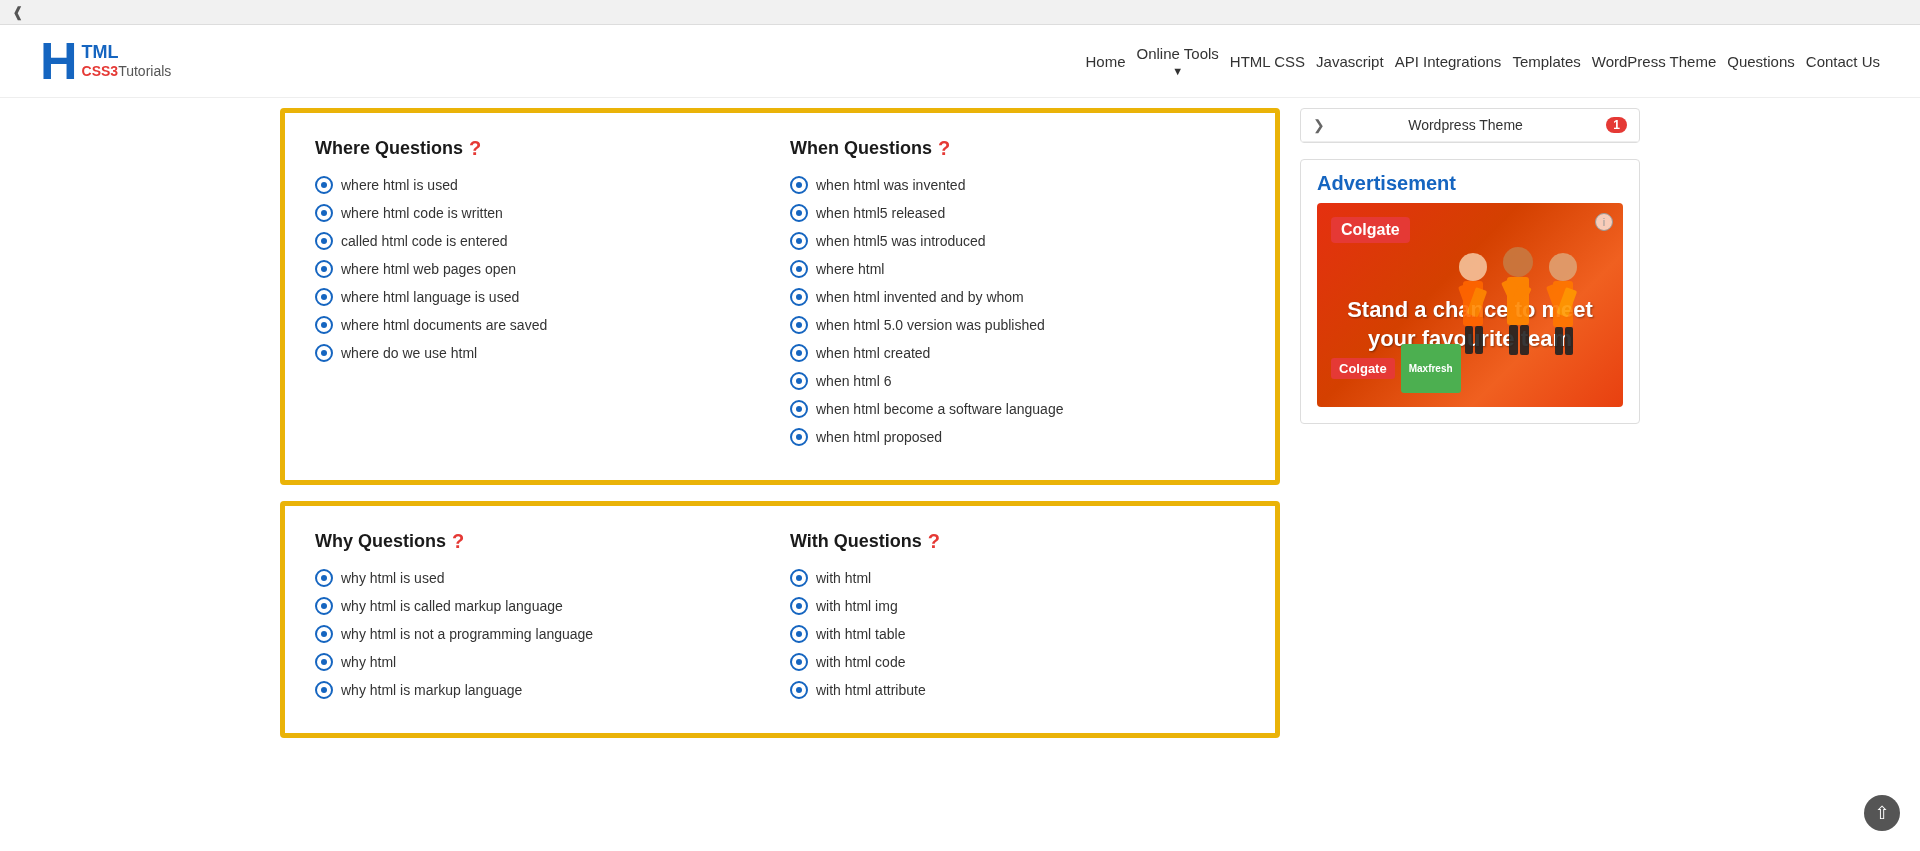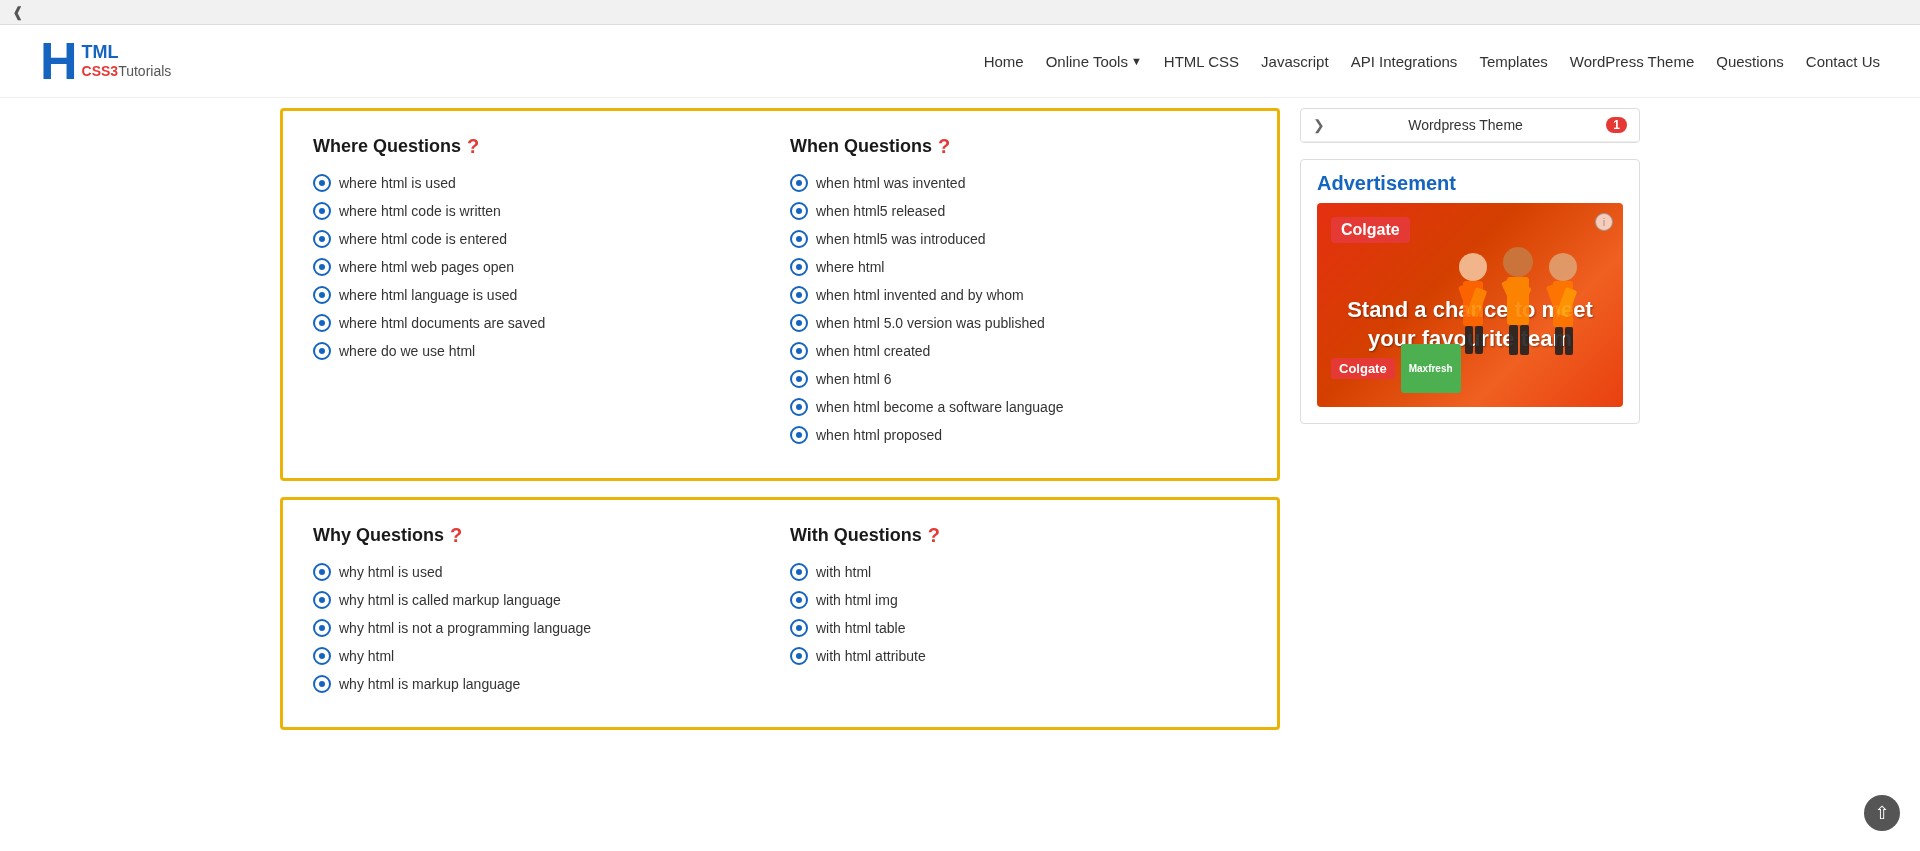--- a/index.html
+++ b/index.html
@@ -51,21 +51,21 @@
       flex: 1;
       margin-right: 20px;
     }
     .sidebar {
       width: 340px;
       flex-shrink: 0;
     }
 
     
     .card {
-      border: 3px solid #eab308;
+      border: 5px solid #eab308;
       border-radius: 4px;
       margin-bottom: 16px;
       padding: 24px 20px;
       background: #fff;
     }
 
     .questions-grid {
       display: grid;
       grid-template-columns: 1fr 1fr;
       gap: 0;
@@ -258,23 +258,23 @@
 
 <nav class="navbar">
   <a class="logo" href="#">
     <span class="logo-h">H</span>
     <div class="logo-text">
       <span><span style="color:#1565c0;font-weight:bold;font-size:18px;">TML</span></span>
       <span style="font-weight:bold;font-size:14px;"><span style="color:#e53935;">CSS3</span><span style="color:#555;font-weight:normal;">Tutorials</span></span>
     </div>
   </a>
 
-  <div style="display:flex;align-items:center;gap:22px;">
+  <div style="display:flex;align-items:center;gap:11px;">
     <a href="#">Home</a>
-    <a href="#" style="display:flex;align-items:center;gap:3px;">
+    <a href="#" style="display:flex;align-items:center;gap:3px;flex-direction:column;">
       <span>Online Tools</span>
       <span style="font-size:11px;">▼</span>
     </a>
     <a href="#">HTML CSS</a>
     <a href="#">Javascript</a>
     <a href="#">API Integrations</a>
     <a href="#">Templates</a>
     <a href="#">WordPress Theme</a>
     <a href="#">Questions</a>
     <a href="#">Contact Us</a>
@@ -297,21 +297,21 @@
             <li>
                 <span class="bullet-icon"></span>
                 <span>where html is used</span>
               </li>
             <li>
                 <span class="bullet-icon"></span>
                 <span>where html code is written</span>
               </li>
             <li>
                 <span class="bullet-icon"></span>
-                <span>where html code is entered</span>
+                <span>called html code is entered</span>
               </li>
             <li>
                 <span class="bullet-icon"></span>
                 <span>where html web pages open</span>
               </li>
             <li>
                 <span class="bullet-icon"></span>
                 <span>where html language is used</span>
               </li>
             <li>
@@ -418,20 +418,24 @@
                 <span class="bullet-icon"></span>
                 <span>with html</span>
               </li>
             <li>
                 <span class="bullet-icon"></span>
                 <span>with html img</span>
               </li>
             <li>
                 <span class="bullet-icon"></span>
                 <span>with html table</span>
+              </li>
+            <li>
+                <span class="bullet-icon"></span>
+                <span>with html code</span>
               </li>
             <li>
                 <span class="bullet-icon"></span>
                 <span>with html attribute</span>
               </li>
           </ul>
         </div>
       </div>
     </div>
 

